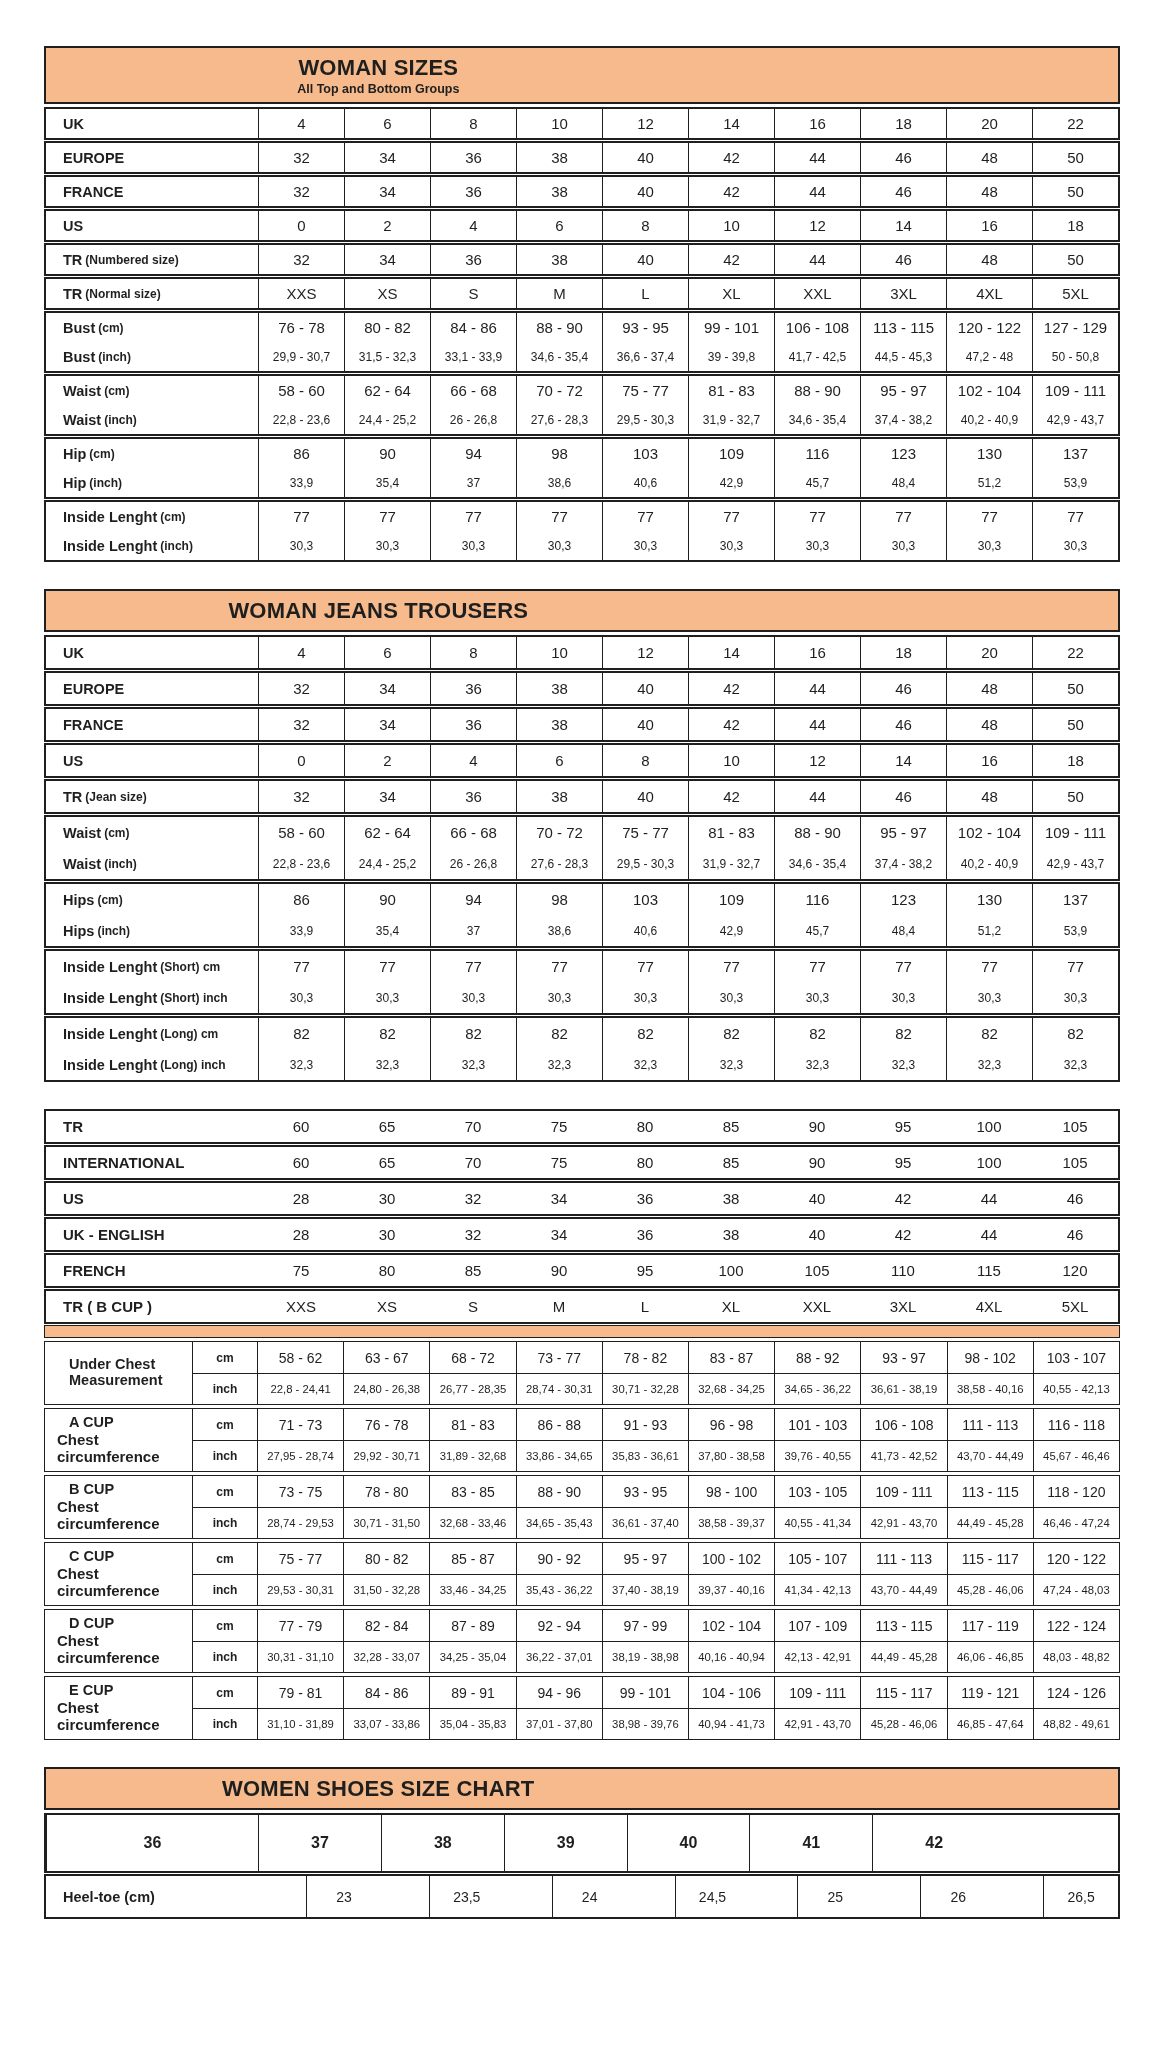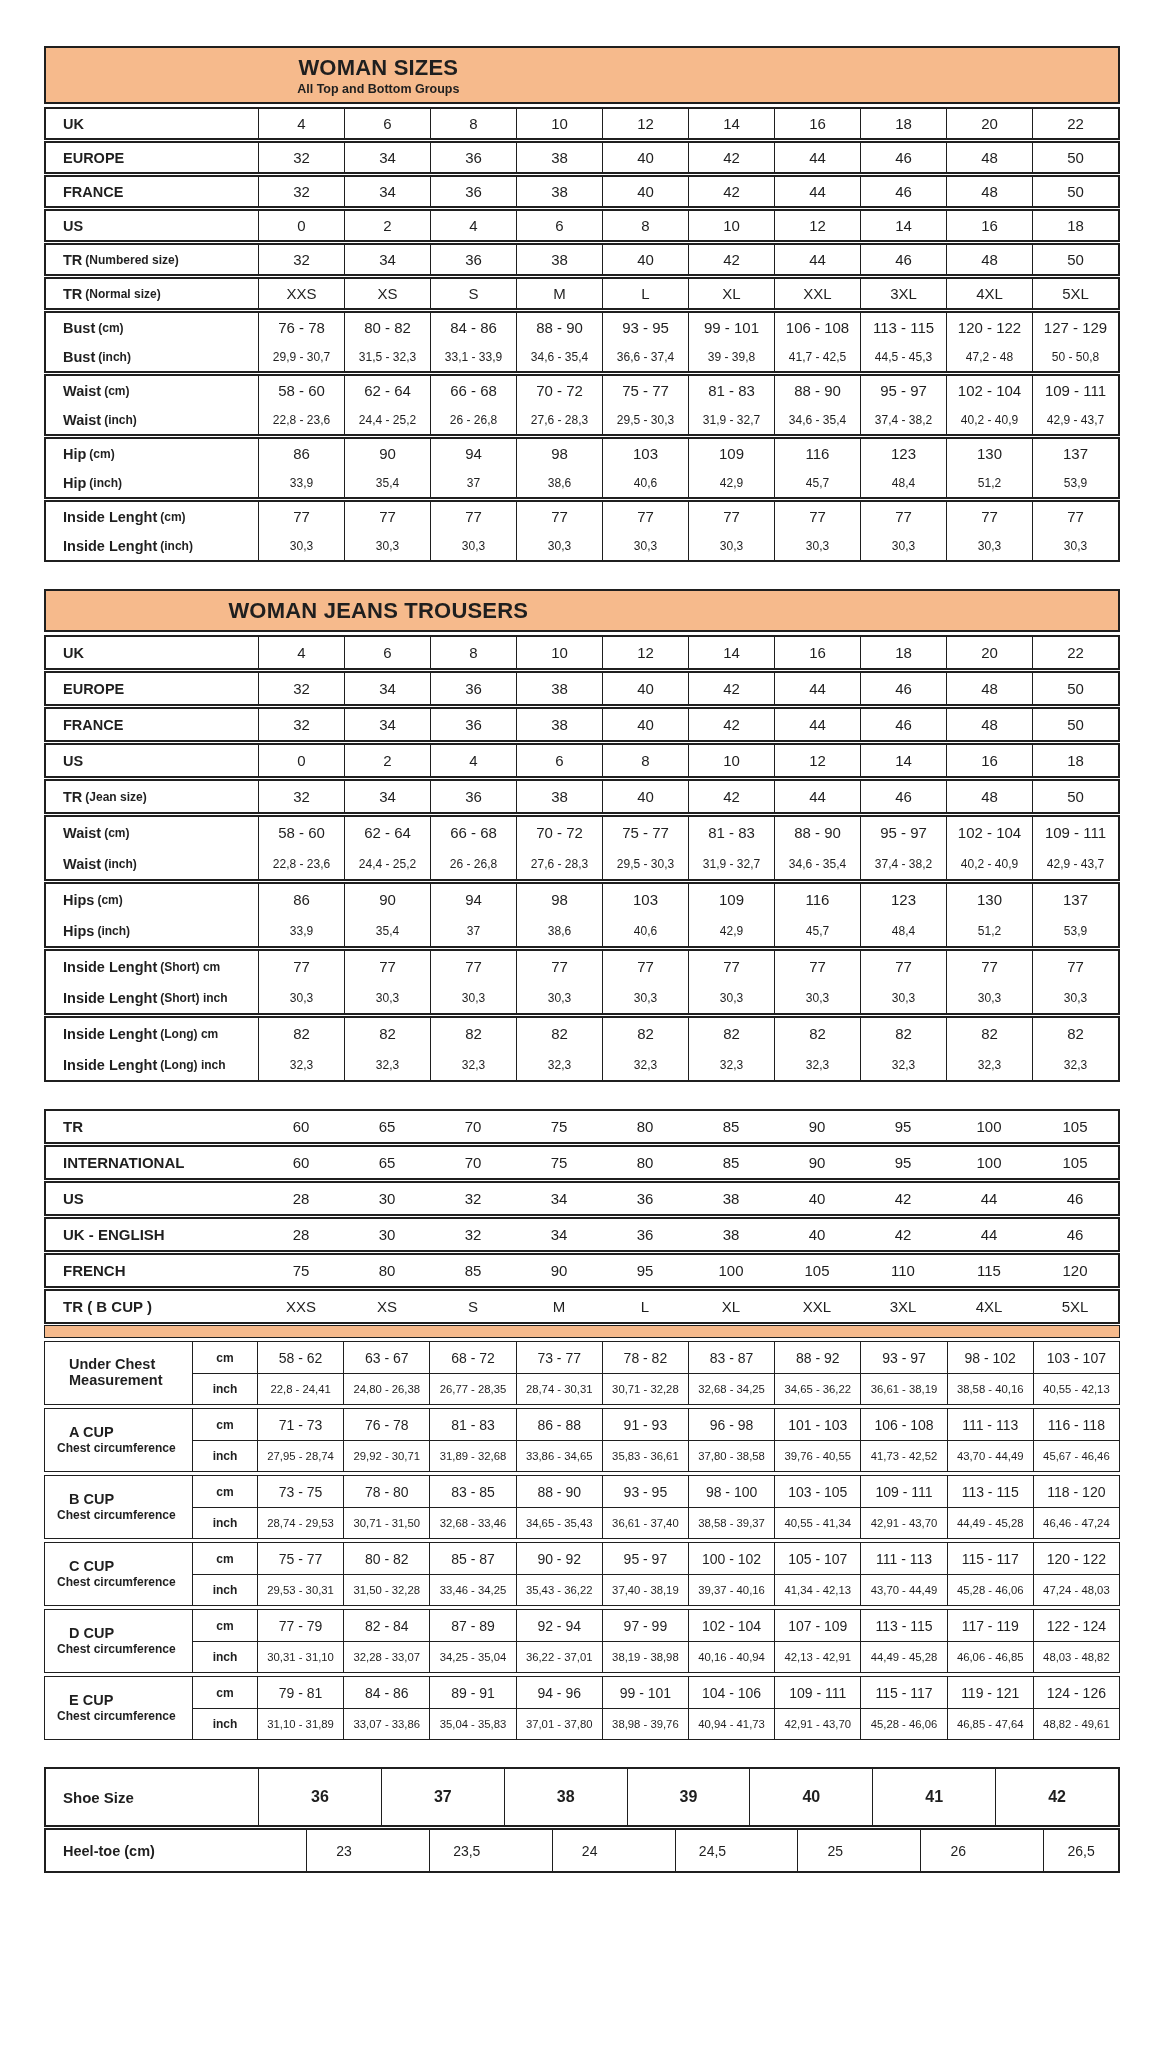--- a/index.html
+++ b/index.html
@@ -53,21 +53,21 @@
     border:1.8px solid var(--ink,#1f1f1f);
     margin-bottom:3px;
   }
   .cuplbl {
     grid-row:1 / span 2;
     flex-direction:column; align-items:flex-start; justify-content:center;
     padding-left:12px; border-right:1.5px solid var(--ink,#1f1f1f);
     white-space:normal;
   }
   .cupname { font-weight:bold; font-size:14.5px; line-height:1.1;margin-left:12px; }
-  .cupsub { font-weight:bold; font-size:12px; margin-top:1px; }
+  .cupsub { font-weight:bold; font-size:15px; margin-top:1px; }
   .unit { font-weight:bold; font-size:12px; }
   .cupgrp .val { font-size:14px; }
   .cupgrp .r2 { border-top:1.3px solid var(--ink,#1f1f1f); }
   .cupgrp .small.val { font-size:11.3px; }
   .cupgrp .val, .cupgrp .unit { border-left:1.2px solid var(--ink,#1f1f1f); }
   .cupgrp .unit { border-left:none; }
   .cupgrp .unit + .val { border-left:1.2px solid var(--ink,#1f1f1f); }
   .cupgrp .r2.unit { border-left:none; }
 
   
@@ -752,24 +752,28 @@
           <div class="cell val r2 small">40,94 - 41,73</div>
           <div class="cell val r2 small">42,91 - 43,70</div>
           <div class="cell val r2 small">45,28 - 46,06</div>
           <div class="cell val r2 small">46,85 - 47,64</div>
           <div class="cell val r2 small">48,82 - 49,61</div>
         </div>
       </div>
   </section>
 
   <section class="size-table shoes cols7">
+    <header class="tbl-head shoes-head">
+      <div class="head-inner">
+        <div class="tbl-title">WOMEN SHOES SIZE CHART</div>
+      </div>
+    </header>
     <div>
         <div class="grp">
           <div class="row">
-            <div class="cell lbl">Shoe Size</div>
             <div class="cell val">36</div>
             <div class="cell val">37</div>
             <div class="cell val">38</div>
             <div class="cell val">39</div>
             <div class="cell val">40</div>
             <div class="cell val">41</div>
             <div class="cell val">42</div>
           </div>
         </div>
         <div class="grp">

